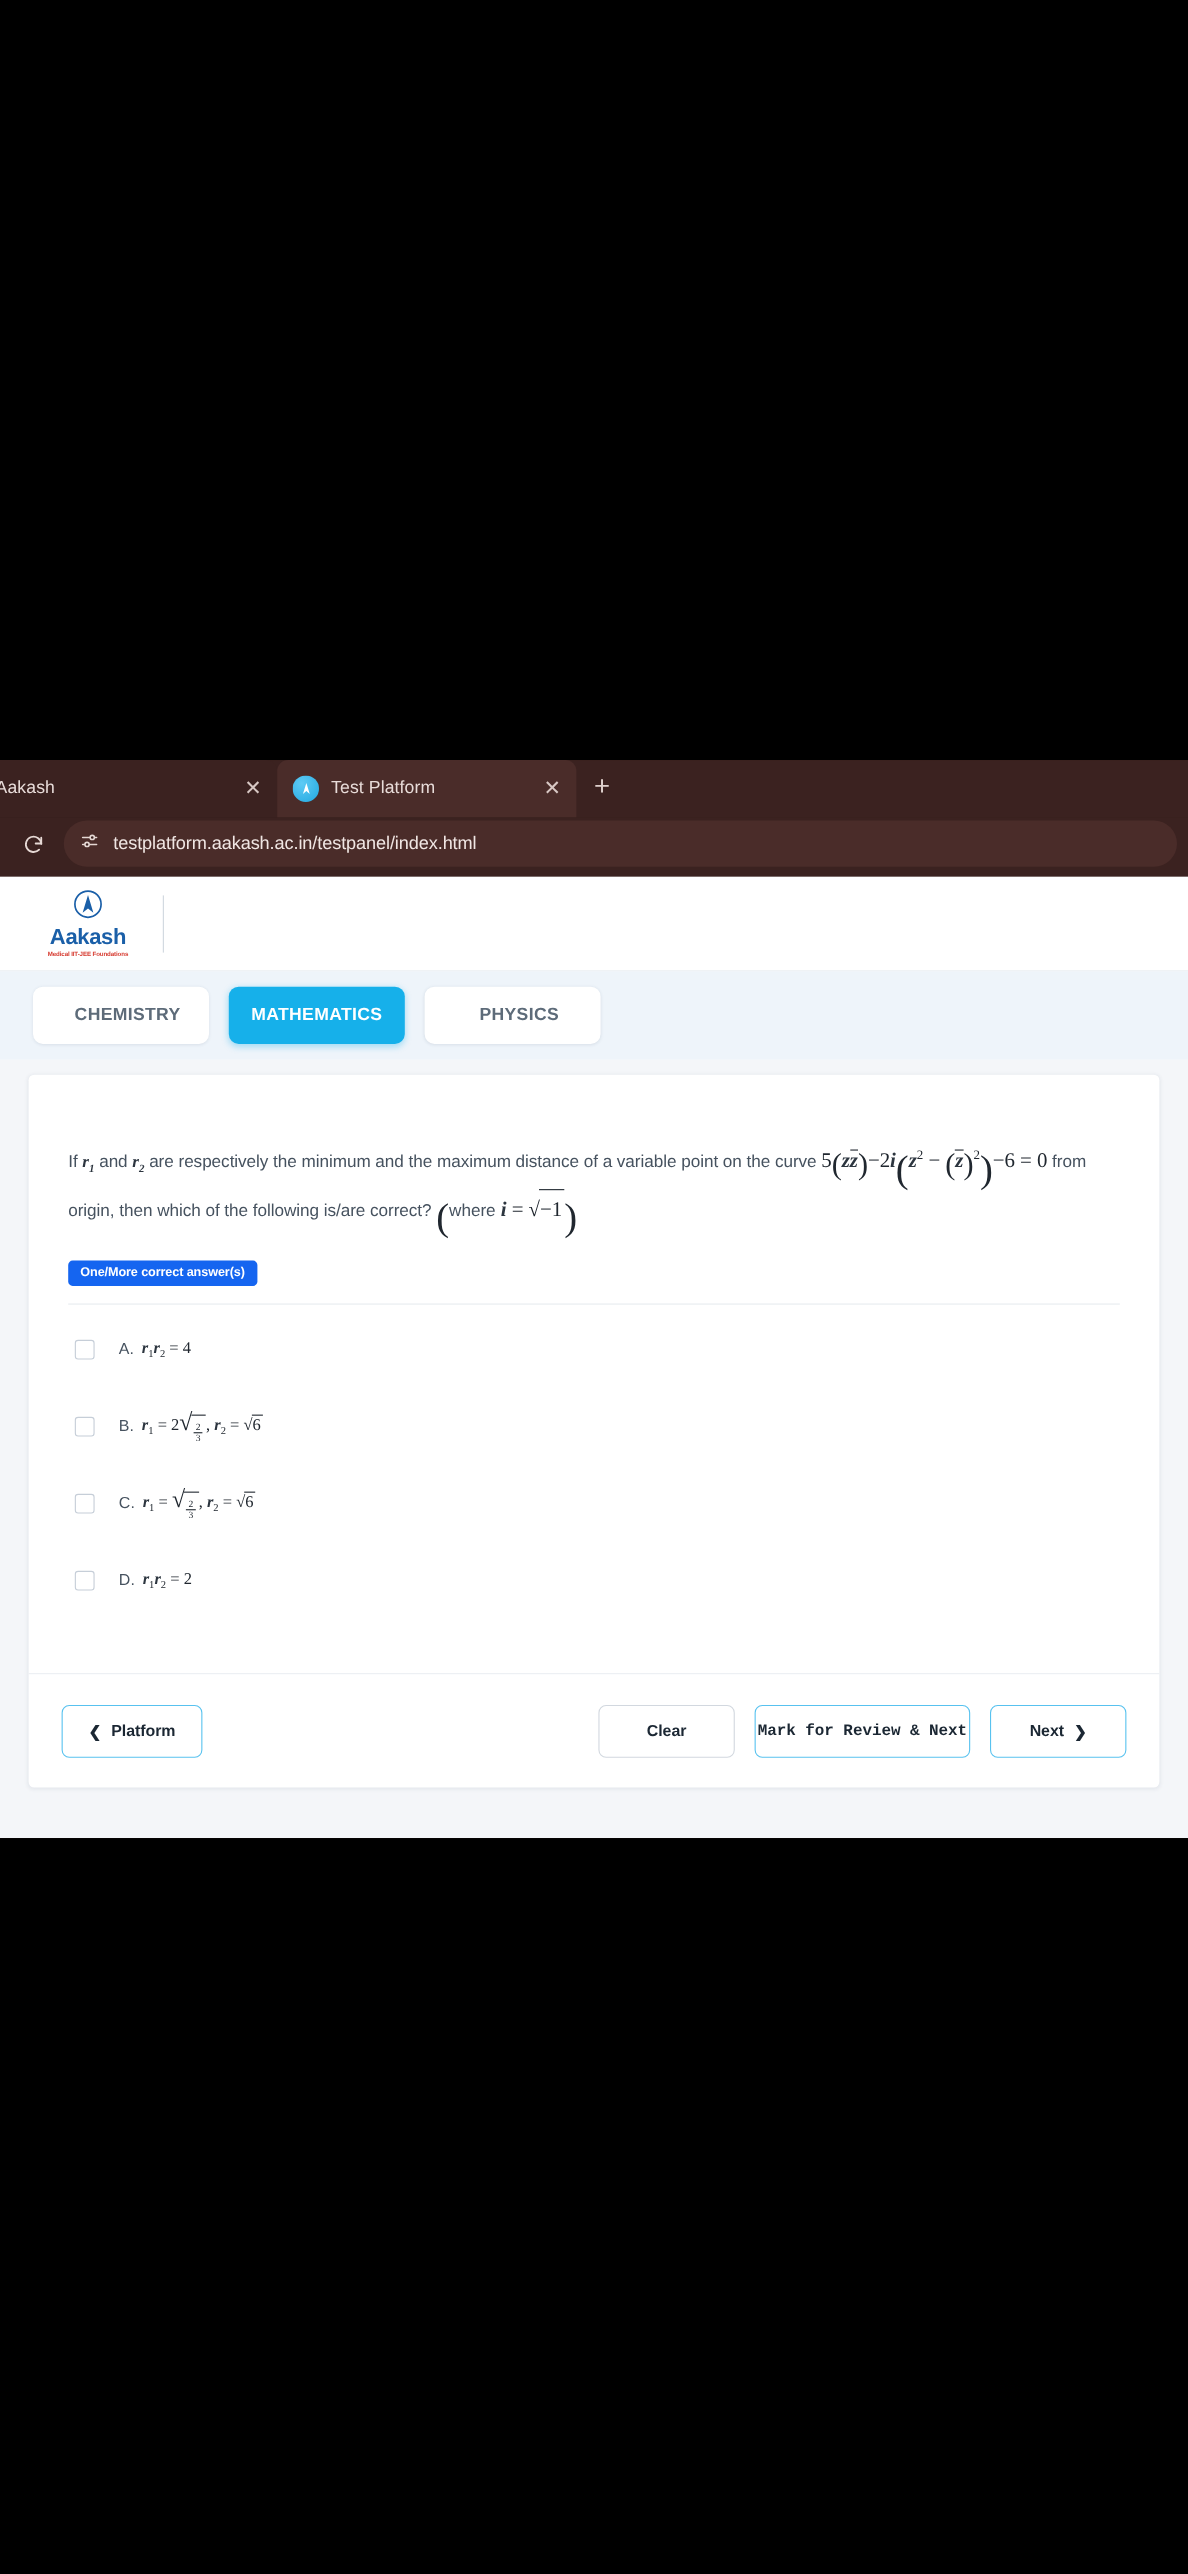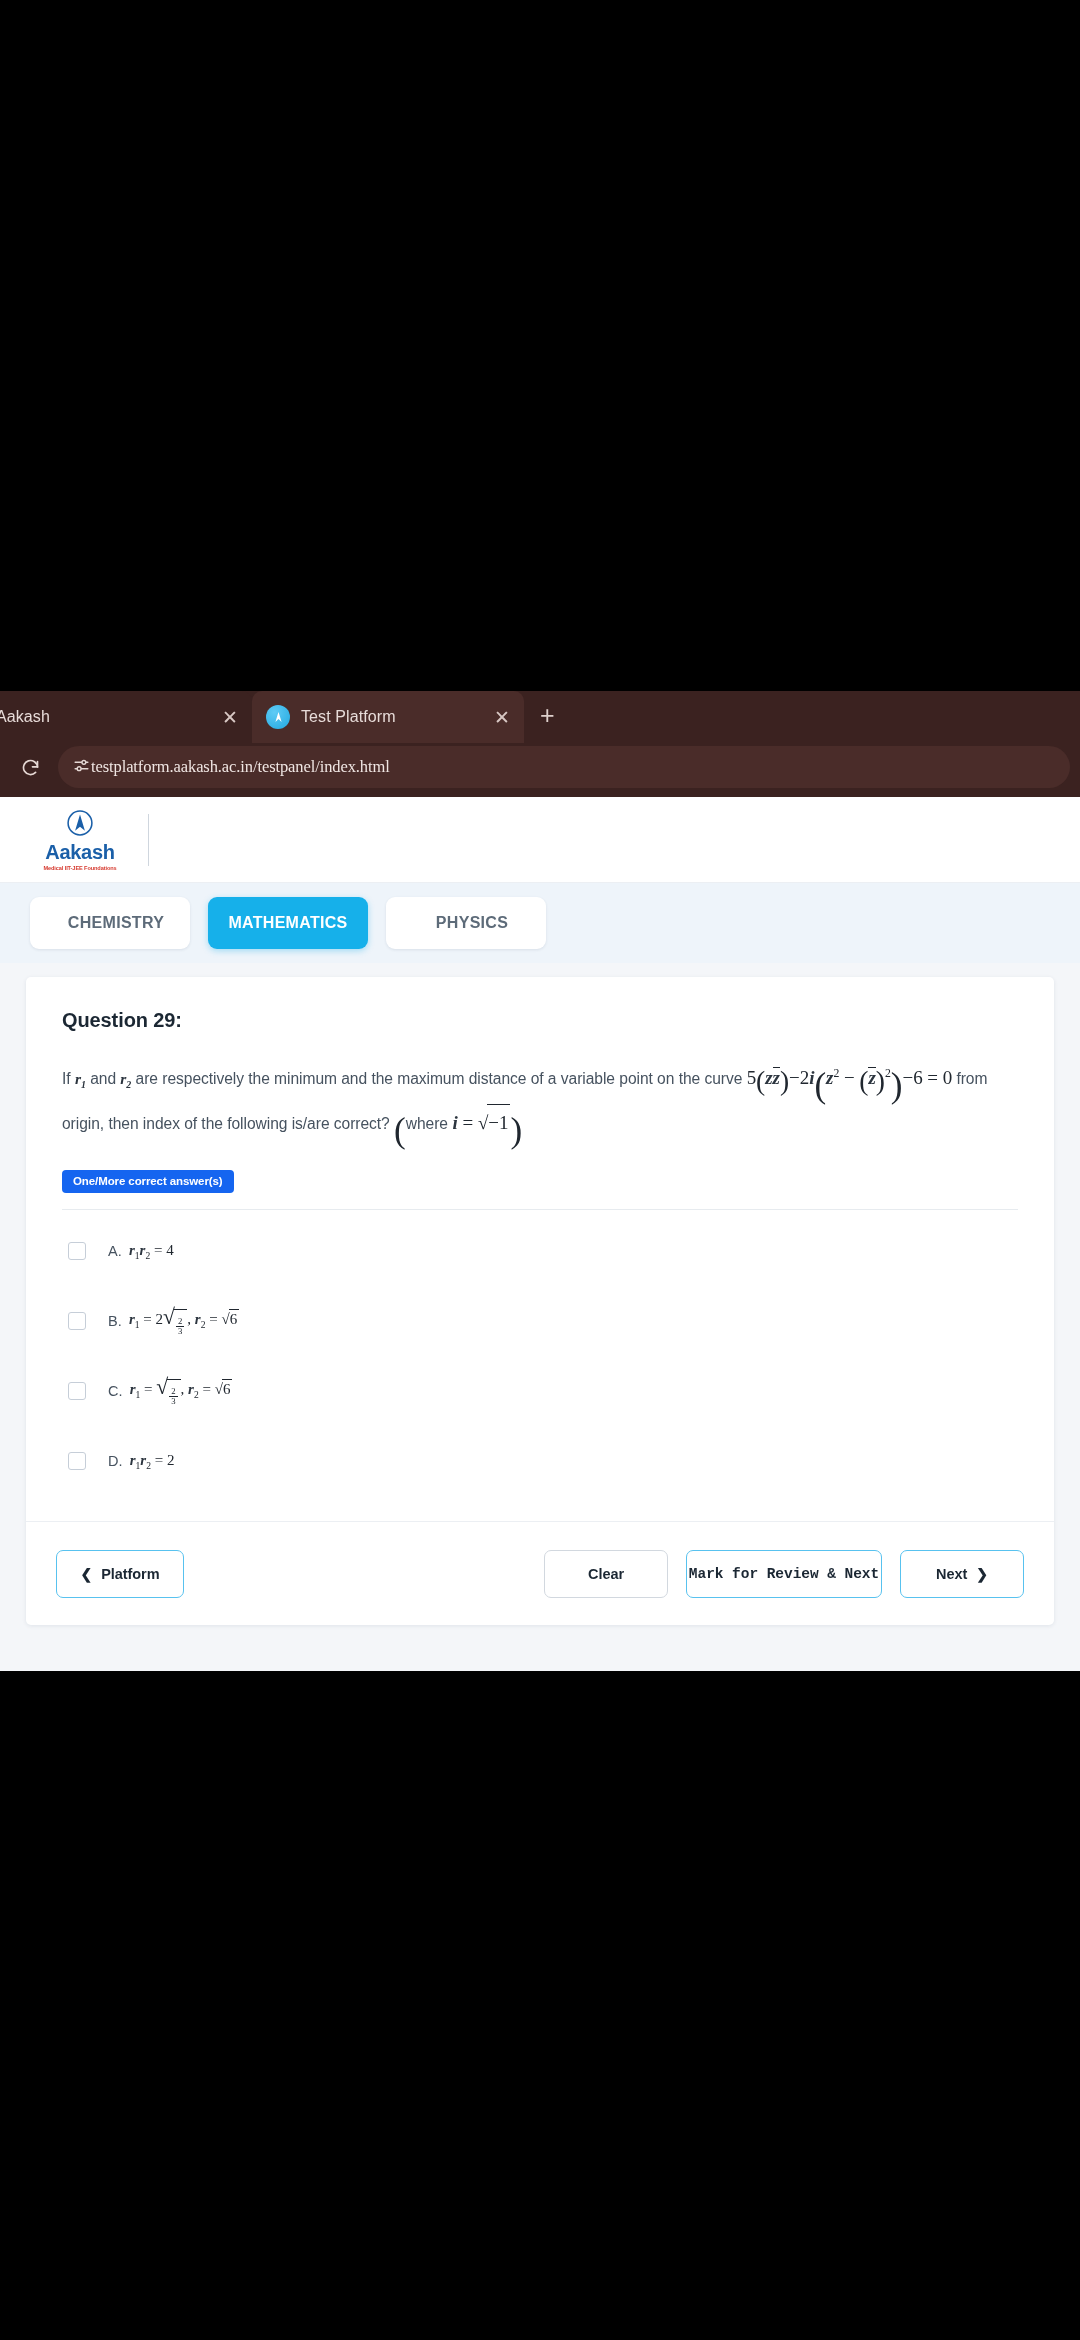--- a/index.html
+++ b/index.html
@@ -133,23 +133,22 @@
 
   .omnibox {
     flex: 1;
     height: 42px;
     margin-left: 8px;
     background: #4a2c29;
     border-radius: 21px;
     display: flex;
     align-items: center;
     padding: 0 14px;
-    gap: 0;
-    overflow: hidden;
-    font-family: Liberation Serif, serif;
+    gap: 12px;
+    overflow: hidden;
   }
 
   .omnibox-url {
     color: #f0e6e3;
     font-size: 16.5px;
     white-space: nowrap;
     overflow: hidden;
     text-overflow: ellipsis;
     letter-spacing: -0.1px;
   }
@@ -493,33 +492,32 @@
           <span>MATHEMATICS</span>
         </div>
         <div class="subject-tab inactive">
           <span>PHYSICS</span>
         </div>
       </div>
 
       <div class="card">
         <div class="card-body">
 
-          <div class="q-number">Question 29:</div>
 
           <div class="q-text">
             <span>If</span>
             <span class="mi"><span>r</span><sub class="ix">1</sub></span>
             <span>and</span>
             <span class="mi"><span>r</span><sub class="ix">2</sub></span>
             <span>are respectively the minimum and the maximum distance of a variable point on the curve</span>
 
             <span class="eq">5<span class="paren-md">(</span><span class="mi">z</span><span class="ovl"><span class="mi">z</span></span><span class="paren-md">)</span>−2<span class="mi">i</span><span class="paren-lg">(</span><span class="mi">z</span><sup class="ex">2</sup> − <span class="paren-md">(</span><span class="ovl"><span class="mi">z</span></span><span class="paren-md">)</span><sup class="ex">2</sup><span class="paren-lg">)</span>−6 = 0</span>
 
             <span>from origin,</span>
-            <span>then index of the following is/are correct?</span>
+            <span>then which of the following is/are correct?</span>
 
             <span class="eq"><span class="paren-lg">(</span><span style="font-size:15.6px;font-family:'Liberation Sans',sans-serif;color:#46525f;">where</span> <span class="mb">i</span> = <span class="rad"><span class="sign">√</span><span class="body">−1</span></span><span class="paren-lg">)</span></span>
           </div>
 
           <div class="badge">One/More correct answer(s)</div>
 
           <div class="hr"></div>
 
           <div class="options">
 

